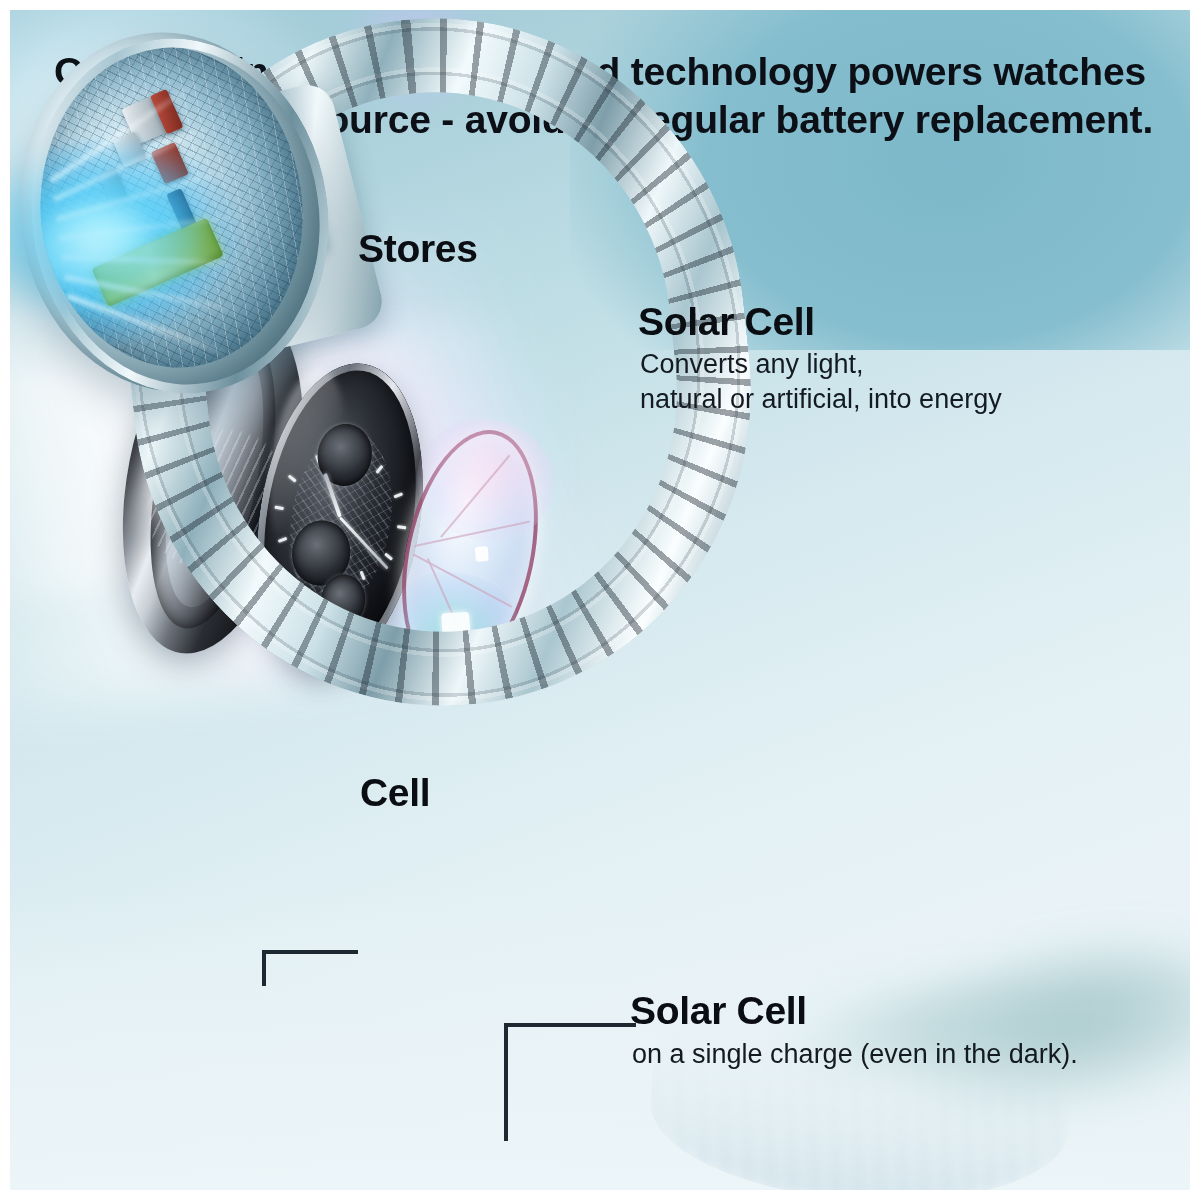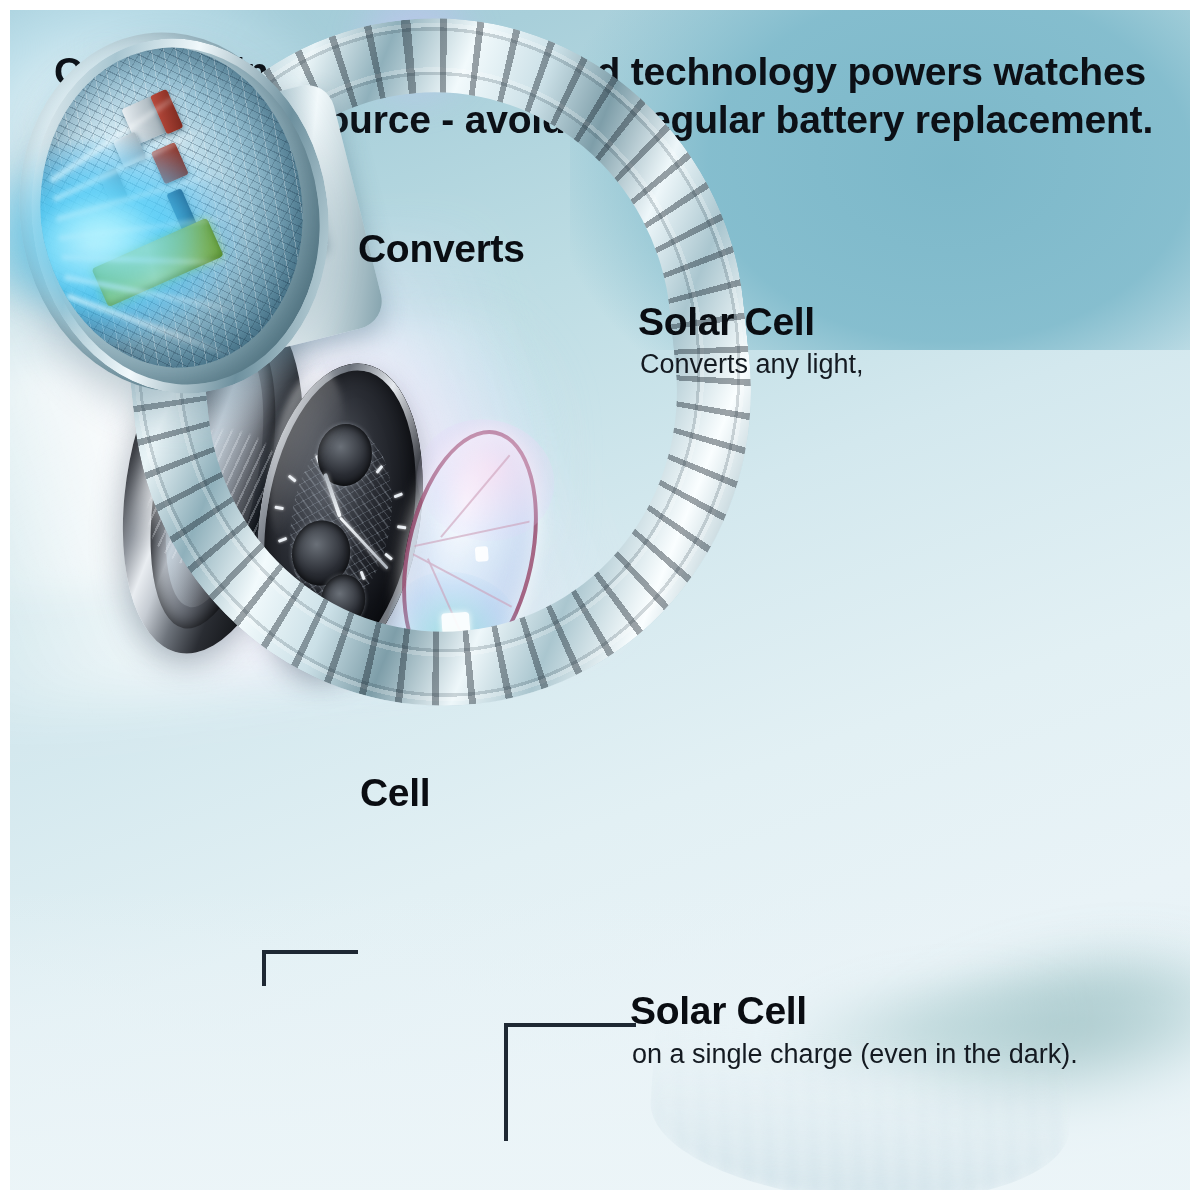--- a/index.html
+++ b/index.html
@@ -494,25 +494,26 @@
   <div class="leader">
     
     
   </div>
 
   <div class="leader">
     
     
   </div>
 
-  <div class="calloutTitle" id="crystal-title">Converts</div>
+  <div class="calloutTitle" id="crystal-title">Stores</div>
 
   <div class="calloutTitle" id="solar-title">Solar Cell</div>
   <div class="calloutBody" id="solar-body">
     <span>Converts any light,</span>
+    <span>natural or artificial, into energy</span>
   </div>
 
   <div class="calloutTitle" id="dial-title">Cell</div>
 
   <div class="calloutTitle" id="power-title">Solar Cell</div>
   <div class="calloutBody" id="power-body">
     <span>on a single charge (even in the dark).</span>
   </div>
 
 </div>

